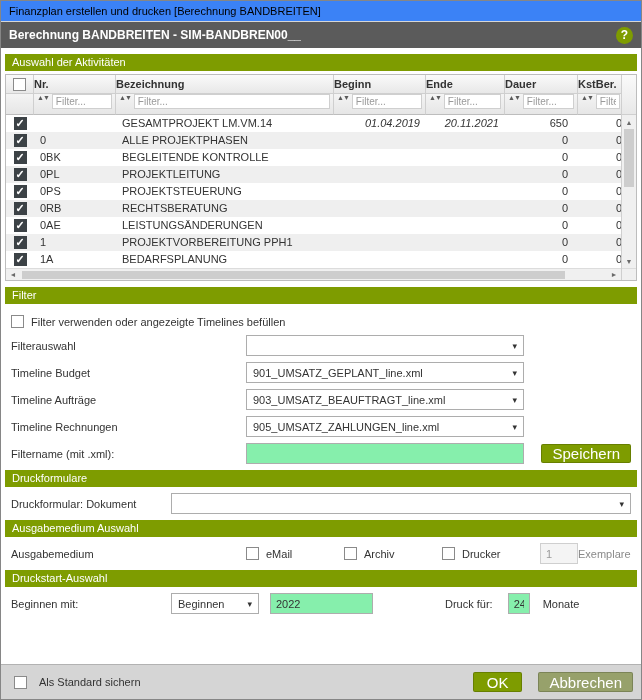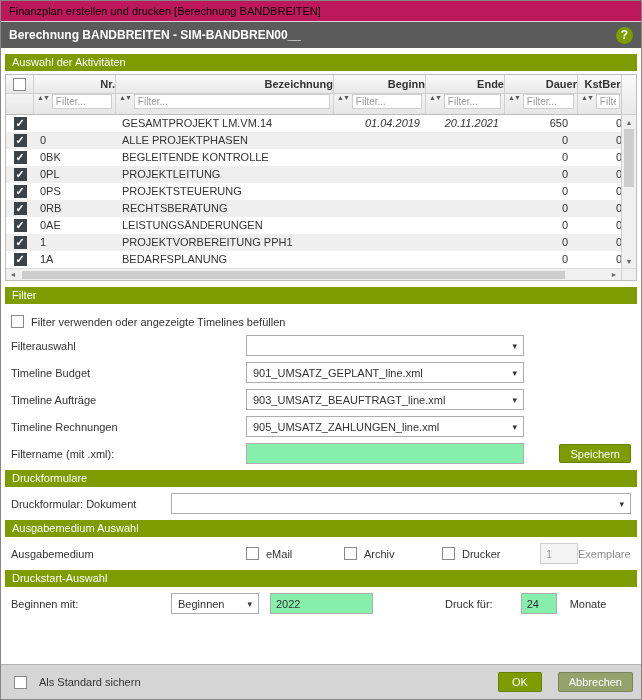--- a/index.html
+++ b/index.html
@@ -17,21 +17,21 @@
     background: #fff;
     border: 1px solid #868686;
     display: flex; flex-direction: column;
     overflow: hidden;
   }
 
   .titlebar {
     flex: 0 0 21px; height: 21px;
     display: flex; align-items: center;
     padding: 0 8px;
-    background: #be185d;
+    background: #3b82f6;
     border-bottom: 1px solid #d6d6d6;
     color: #000;
     white-space: nowrap;
   }
 
   .appheader {
     flex: 0 0 26px; height: 26px;
     background: var(--hdr);
     color: #fff; font-weight: bold; font-size: 12px;
     display: flex; align-items: center;
@@ -63,21 +63,21 @@
     display: flex;
     height: 207px; flex: 0 0 207px;
     background: #fff;
   }
   .tleft { width: 617px; display: flex; flex-direction: column; overflow: hidden; }
   .thead-row { display: flex; flex: 0 0 auto; }
   .th {
     background: linear-gradient(#fafafa, #e8e8e8);
     border-right: 1px solid #cfcfcf;
     border-bottom: 1px solid #cfcfcf;
-    font-weight: bold; text-align: right;
+    font-weight: bold; text-align: left;
     height: 19px; line-height: 18px;
     overflow: hidden; white-space: nowrap;
     cursor: pointer;
   }
   .fcell {
     background: linear-gradient(#f4f4f4, #e6e6e6);
     border-right: 1px solid #cfcfcf;
     border-bottom: 1px solid #bdbdbd;
     height: 21px;
     display: flex; 
@@ -169,21 +169,21 @@
     padding: 0 5px;
   }
   .txt:disabled { background: #f4f4f4; color: #9a9a9a; border-color: #cfcfcf; }
 
   .graylbl { color: #8a8a8a; white-space: nowrap; }
 
   .opt { display: flex; align-items: center; gap: 7px; width: 98px; flex: 0 0 98px; }
 
   .btn {
     height: 20px; padding: 0 10px;
-    color: #fff; font-family: inherit; font-size: 11px;
+    color: #fff; font-family: inherit; font-size: 15px;
     border: 1px solid rgba(0,0,0,0.18); border-radius: 2px;
     display: flex; align-items: center; justify-content: center;
     cursor: pointer; white-space: nowrap;
   }
   .btn.save { background: var(--accent); margin-left: auto; height: 19px; }
   .btn.ok { background: var(--accent); margin-left: auto; padding: 0 13px; }
   .btn.cancel { background: #97a16b; }
 
   .footer {
     margin-top: auto;
@@ -446,21 +446,21 @@
   <div class="secbar">Druckstart-Auswahl</div>
 
   <div class="formrow">
     <span class="lbl w160">Beginnen mit:</span>
     <div class="sel" style="width:88px;">
       <span class="val">Beginnen</span>
       <span class="chev">▾</span>
     </div>
     <input class="txt" style="width: 103px; margin-left: 11px;" value="2022">
     <span class="lbl" style="margin-left:72px;">Druck für:</span>
-    <input class="txt" style="width: 36px; margin-left: 28px;" value="24">
+    <input class="txt" style="width: 22px; margin-left: 15px;" value="24">
     <span class="lbl" style="margin-left:13px;">Monate</span>
   </div>
 
   <div class="footer">
     <span class="cb" style="margin-left:5px;"></span>
     <span class="cblabel">Als Standard sichern</span>
     <button class="btn ok">OK</button>
     <button class="btn cancel">Abbrechen</button>
   </div>
 

